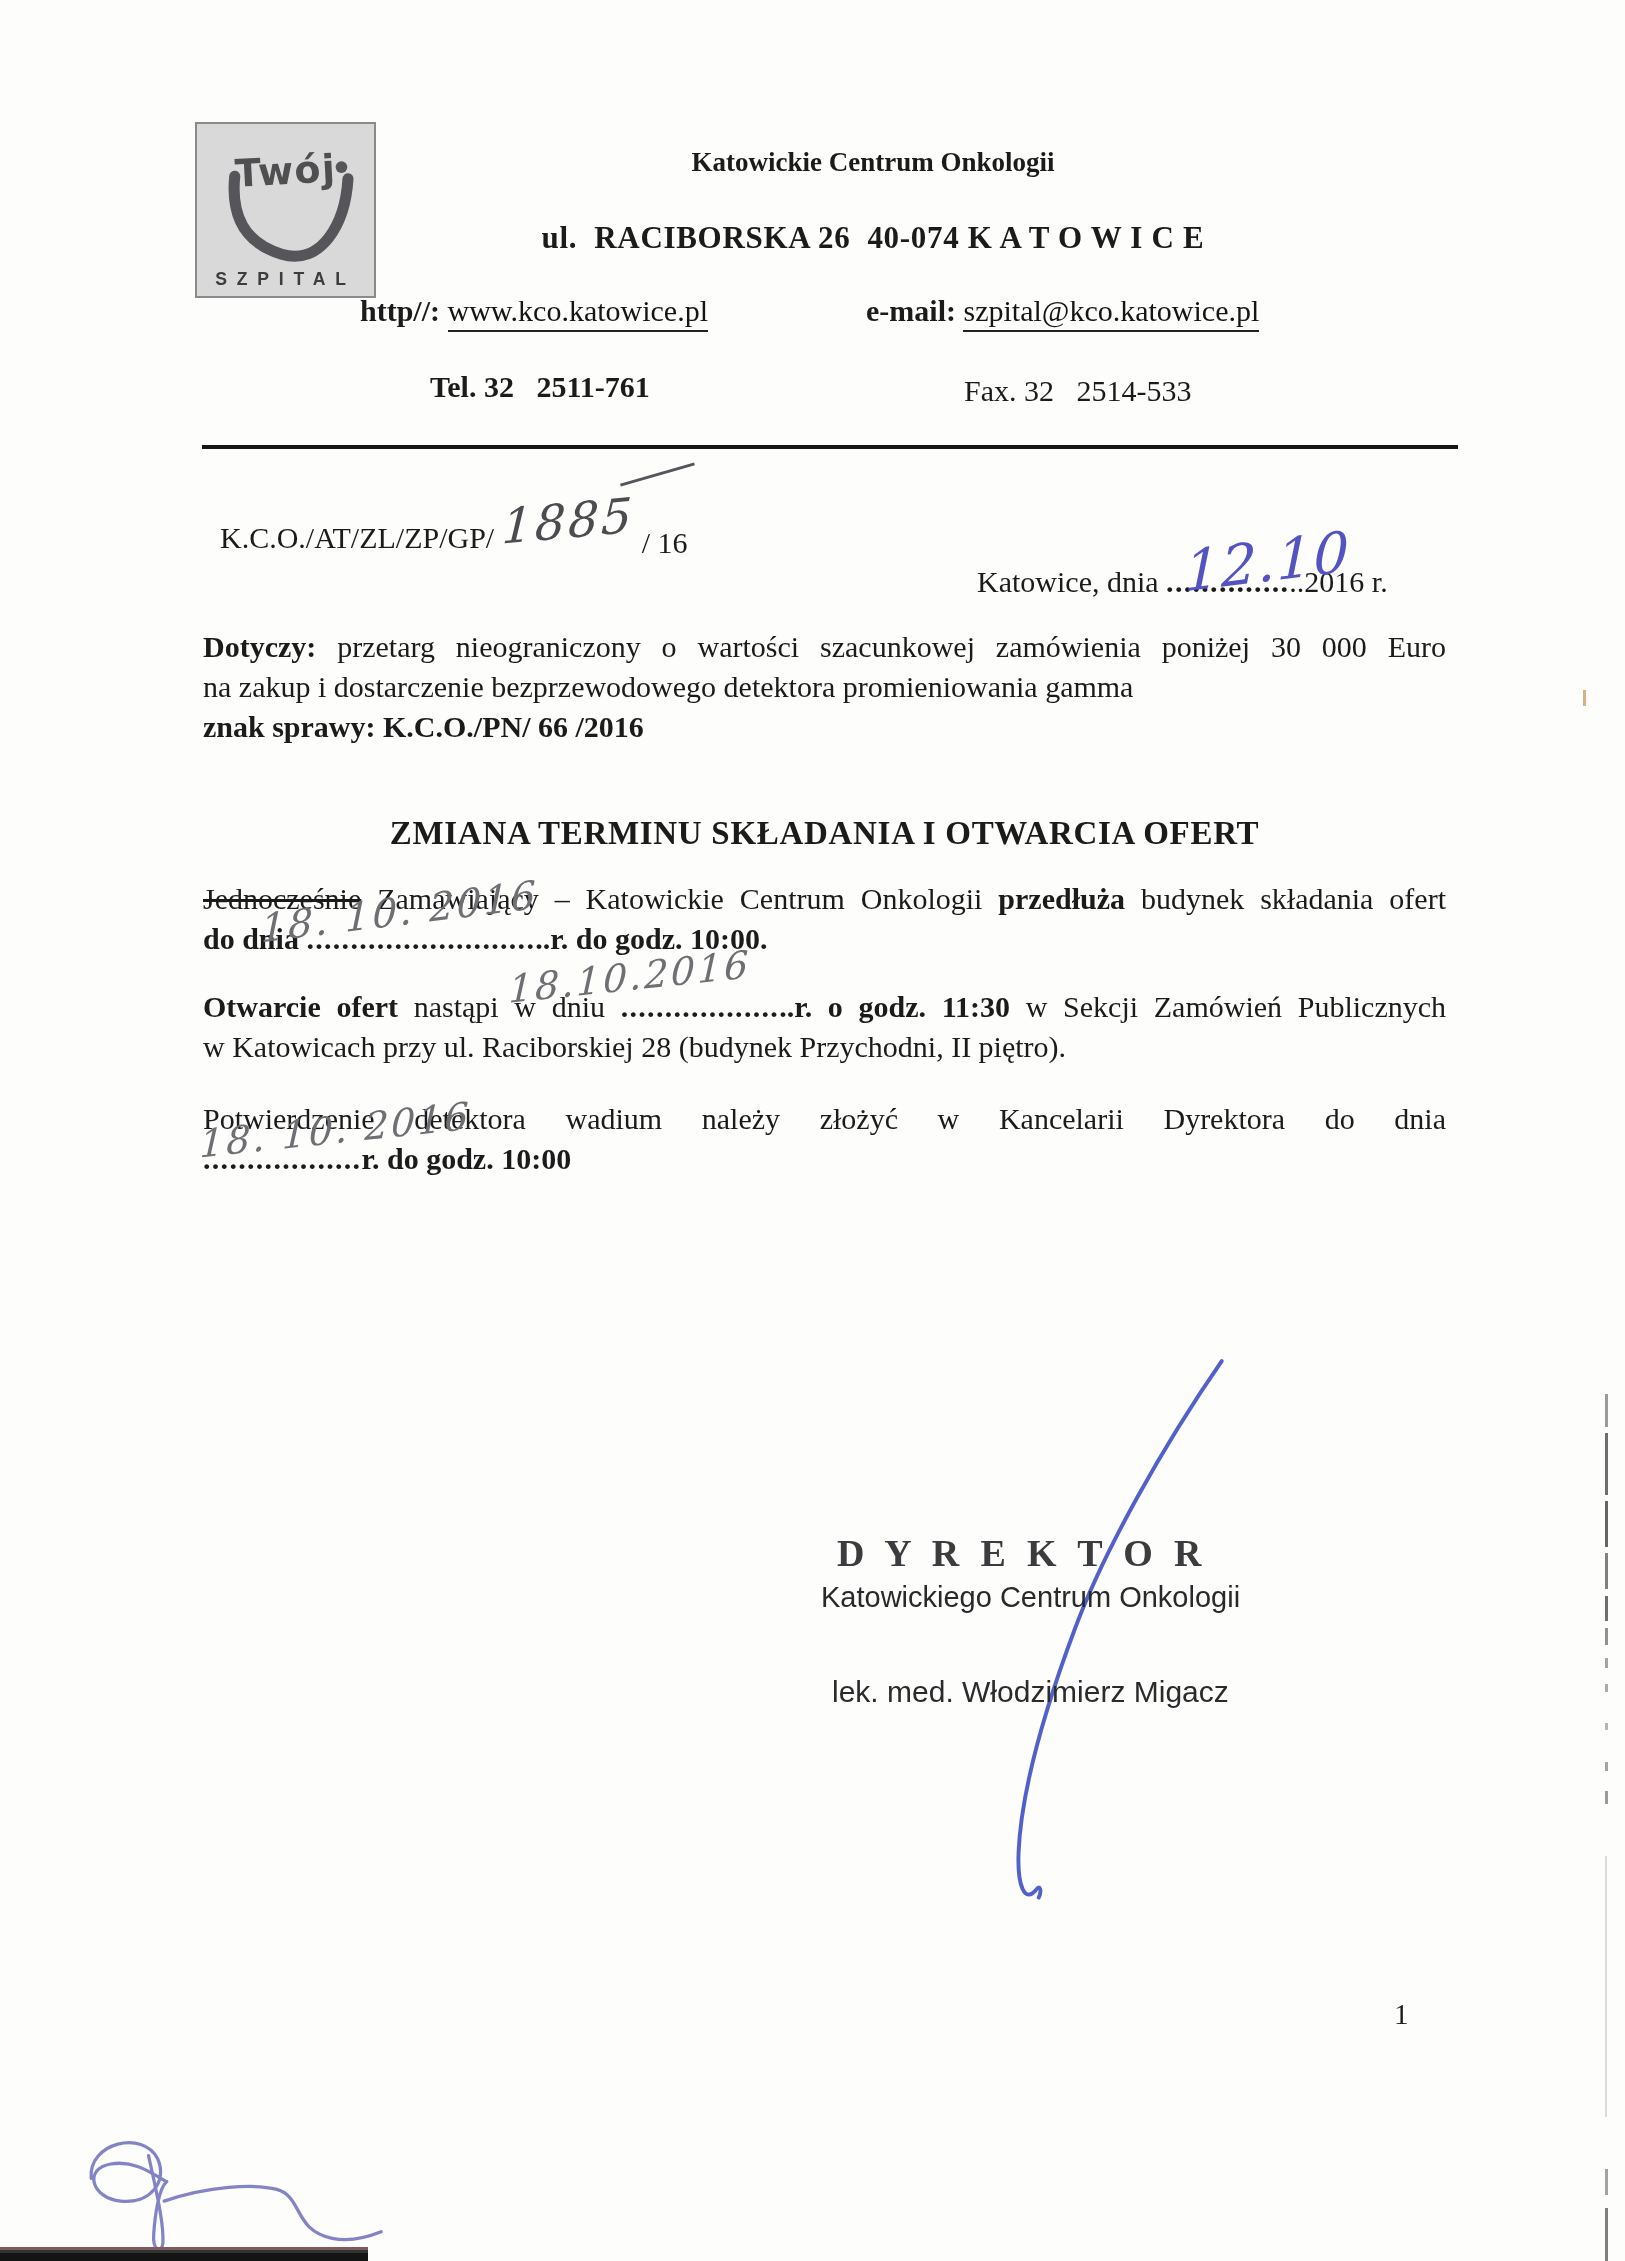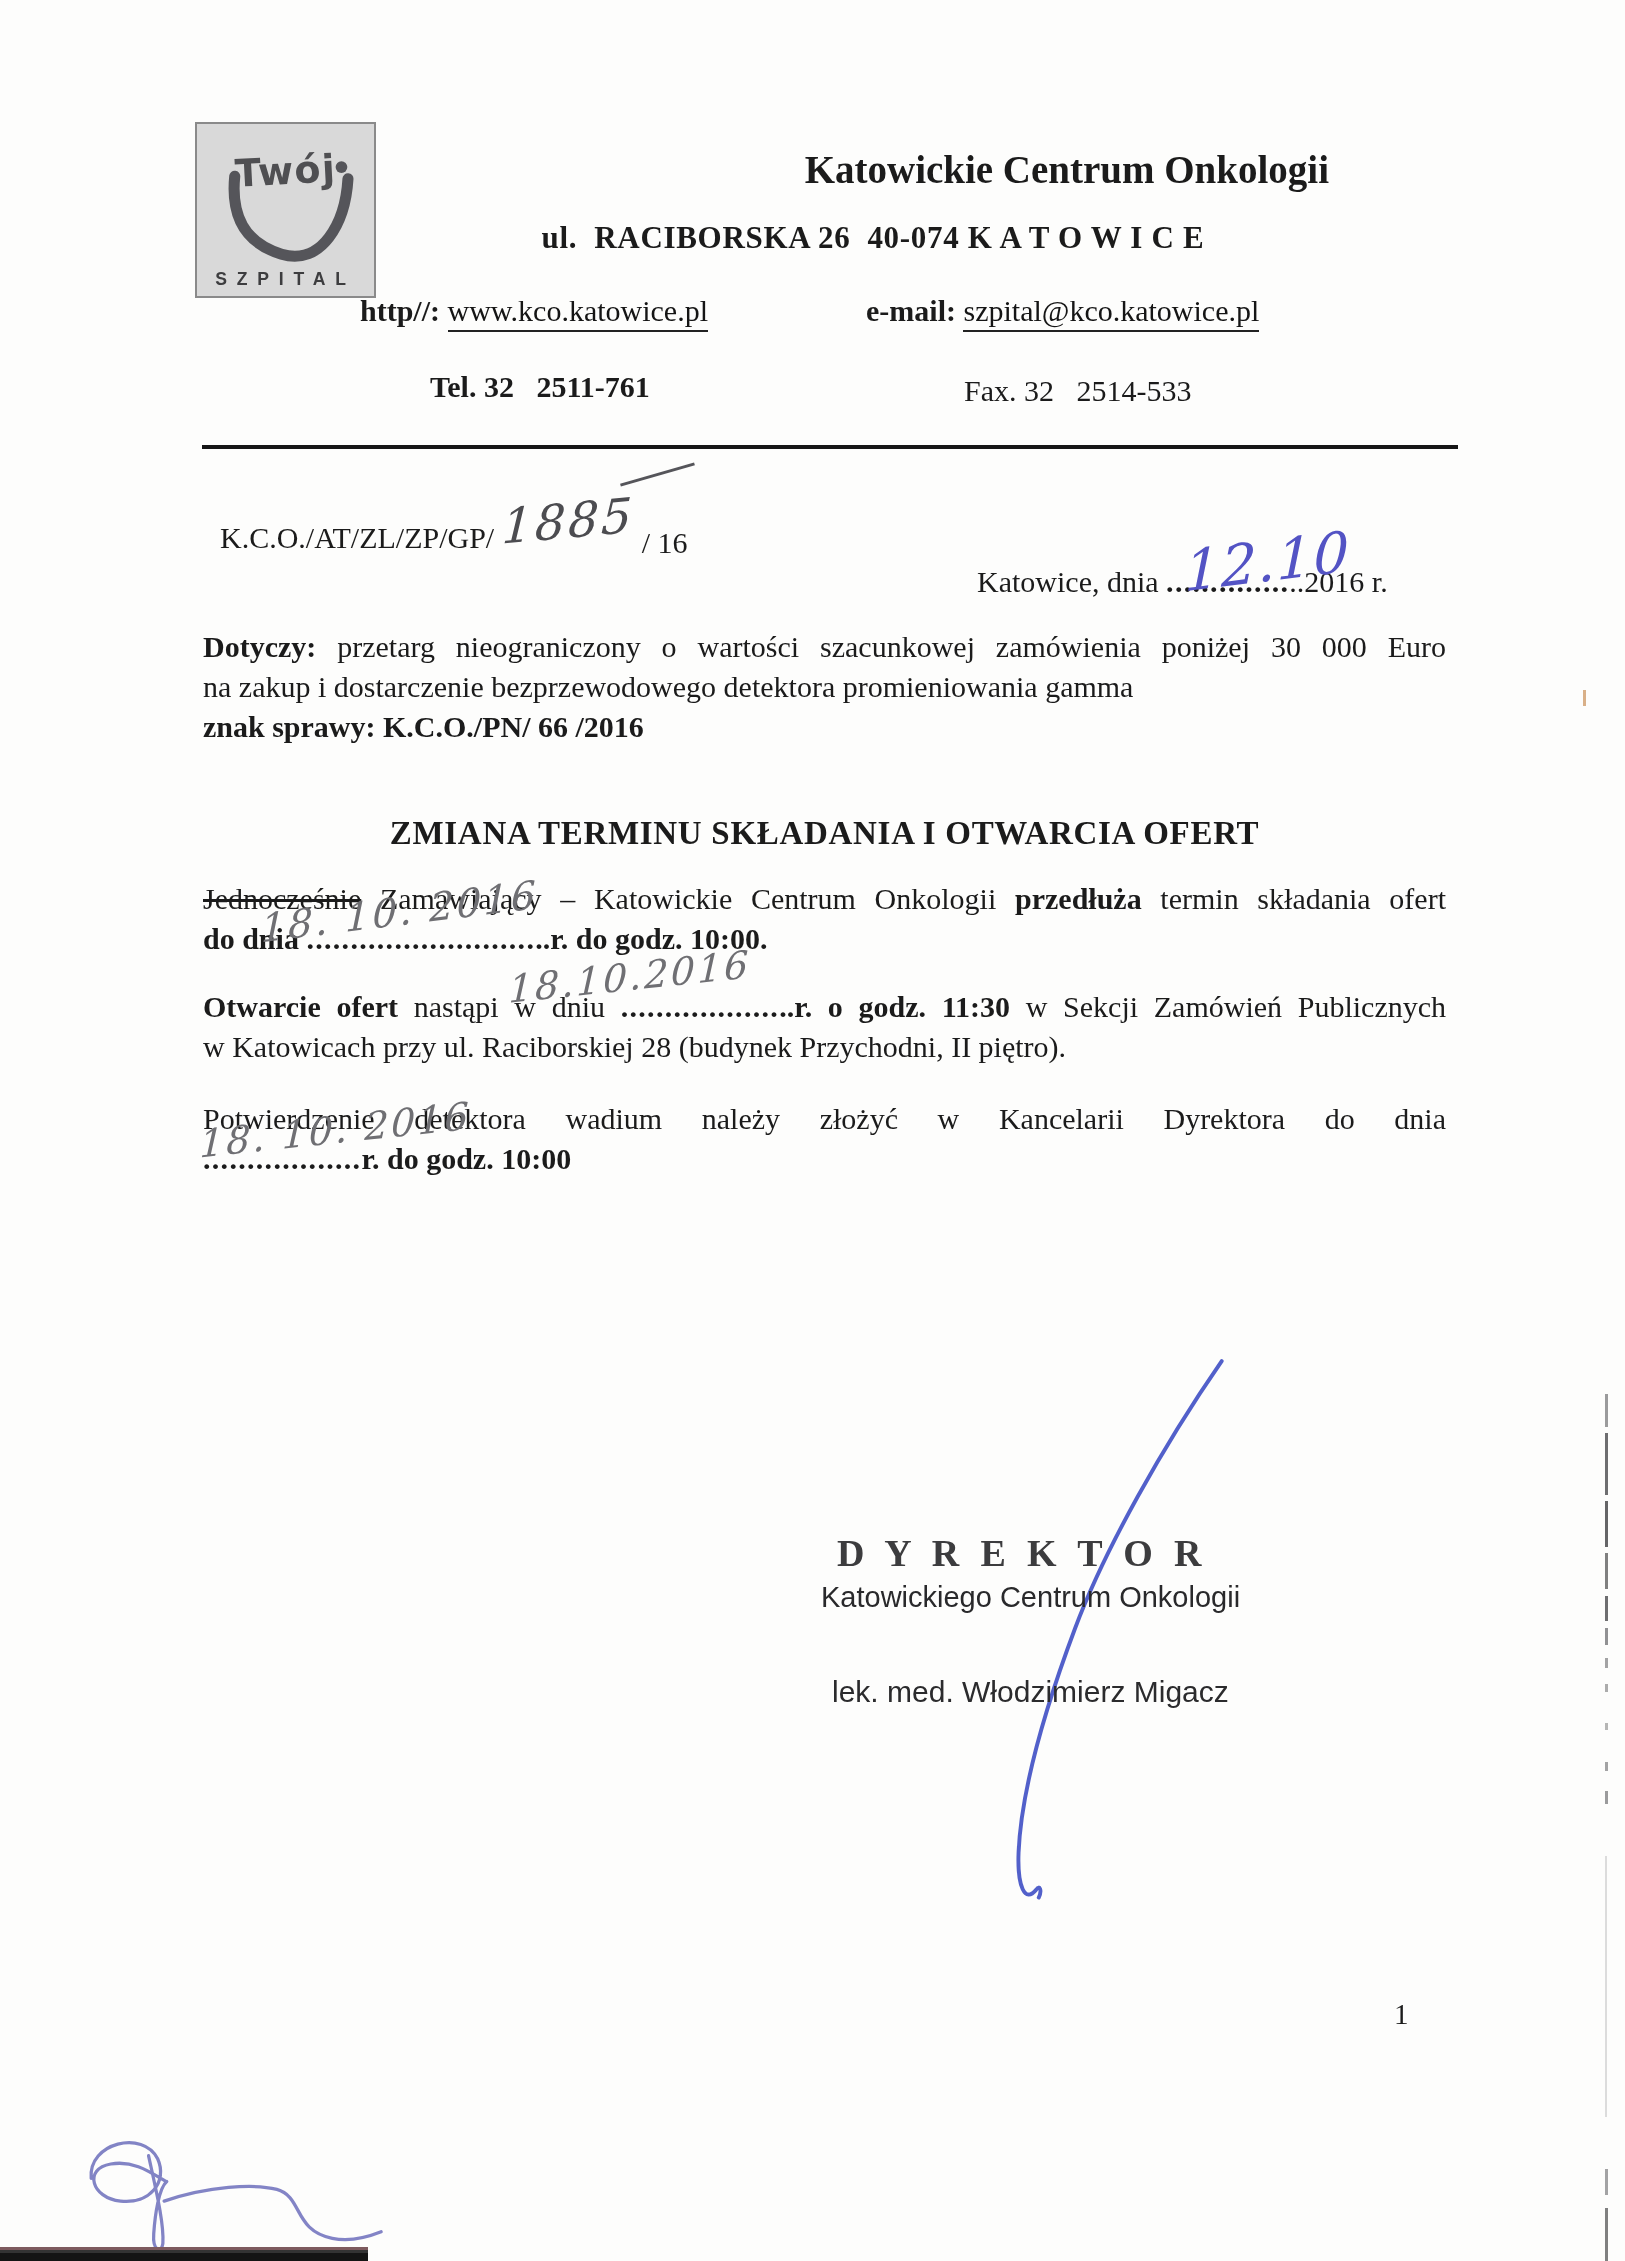--- a/index.html
+++ b/index.html
@@ -9,21 +9,21 @@
   .b{font-weight:bold;}
   
   .logo-box{left:195px;top:122px;width:181px;height:176px;background:#d9d9d9;
             border:2px solid #8a8a8a;box-sizing:border-box;}
   .logo-word{position:absolute;left:0;right:0;top:25px;text-align:center;
              font-family:"DejaVu Sans",sans-serif;font-weight:bold;font-size:38px;
              color:#4f4f52;transform:rotate(-3deg);letter-spacing:1.3px;}
   .logo-sub{position:absolute;left:0;right:0;bottom:6.5px;text-align:center;
             font-family:"Liberation Sans",sans-serif;font-weight:bold;font-size:17.6px;
             letter-spacing:9.8px;color:#3d3d3f;}
-  .org{left:417px;top:147px;width:912px;text-align:right;font-size:39px;font-weight:bold;}
+  .org{left:417px;top:147px;width:912px;text-align:center;font-size:27px;font-weight:bold;}
   .addr{left:417px;top:220px;width:912px;text-align:center;font-size:31px;font-weight:bold;letter-spacing:0.7px;}
   .webline{left:360px;top:294px;font-size:30px;}
   .emailline{left:866px;top:294px;font-size:30px;text-align:right;}
   .lnk{text-decoration:none;color:#151515;border-bottom:2.6px solid #222;padding-bottom:2.6px;}
   .tel{left:430px;top:370px;font-size:30px;font-weight:bold;}
   .fax{left:964px;top:374px;font-size:30px;font-weight:normal;}
   .rule{left:202px;top:445px;width:1256px;height:3.9px;background:#161616;}
   
   .refline{left:220px;top:503px;font-size:30px;}
   .hand{font-family:"DejaVu Serif",serif;font-style:italic;letter-spacing:2.6px;color:#6f6f73;}
@@ -105,21 +105,21 @@
       <span>przetarg nieograniczony o wartości szacunkowej zamówienia poniżej 30 000 Euro</span>
     </div>
     <div>na zakup i dostarczenie bezprzewodowego detektora promieniowania gamma</div>
     <div class="b">znak sprawy: K.C.O./PN/ 66 /2016</div>
   </div>
 
   <div class="abs block ntitle">ZMIANA TERMINU SKŁADANIA I OTWARCIA OFERT</div>
 
   <div class="abs block p1">
     <div class="jline">
-      <span class="strike">Jednocześnie</span><span> Zamawiający – Katowickie Centrum Onkologii </span><span class="b">przedłuża</span><span> termin składania ofert</span>
+      <span class="strike">Jednocześnie</span><span> Zamawiający – Katowickie Centrum Onkologii </span><span class="b">przedłuża</span><span> budynek składania ofert</span>
     </div>
     <div class="relline">
       <span class="b">do dnia </span><span class="dots">..........................</span><span class="b">..r. do godz. 10:00.</span>
       <span class="hand hand-p1">18. 10. 2016</span>
     </div>
   </div>
 
   <div class="abs block p2">
     <div class="jline relline">
       <span class="b">Otwarcie ofert</span><span> nastąpi w dniu </span><span class="dots">..................</span><span class="b">..r. o godz. 11:30</span><span> w Sekcji Zamówień Publicznych</span>

